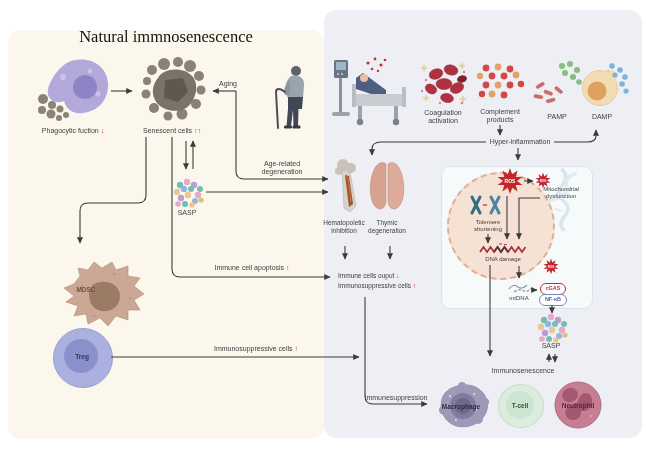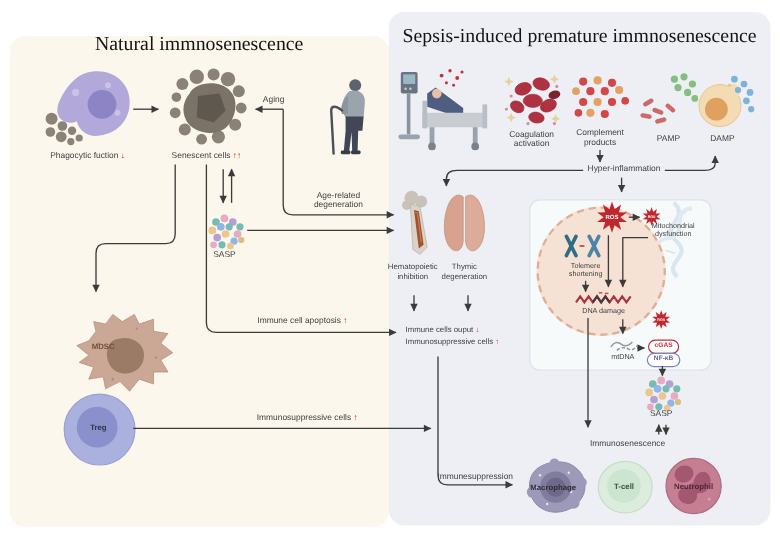--- a/index.html
+++ b/index.html
@@ -24,21 +24,20 @@
 </style>
 </head>
 <body>
 
 <div id="canvas">
 
   <div class="panel" style="left:8px;top:30px;width:316px;height:409px;background:#fbf7ec;"></div>
   <div class="panel" style="left:324px;top:10px;width:318px;height:428px;background:#edeff4;"></div>
 
   <div class="title z3" style="left:166px;top:37px;">Natural immnosenescence</div>
-  <div class="title z3" style="left:483px;top:30px;">Sepsis-induced premature immnosenescence</div>
 
   <svg class="icon z1" style="left:33px;top:57px;" width="82" height="68" viewBox="0 0 82 68">
     <path d="M38,4 C58,-2 74,10 75,26 C76,42 66,54 50,56 C40,57.5 33,52 31,44 C22,48 13,42 15,32 C17,24 26,8 38,4 Z" fill="#b2a9da"></path>
     <circle cx="30" cy="20" r="3" fill="#cac2e8"></circle>
       <circle cx="57" cy="14" r="2.5" fill="#cac2e8"></circle>
       <circle cx="65" cy="37" r="2.5" fill="#cac2e8"></circle>
     <circle cx="52" cy="30" r="12" fill="#8d84c6"></circle>
     <circle cx="10" cy="42" r="5" fill="#8b8278"></circle>
       <circle cx="19" cy="48" r="4" fill="#8b8278"></circle>
     <circle cx="9" cy="53" r="4" fill="#8b8278"></circle>

